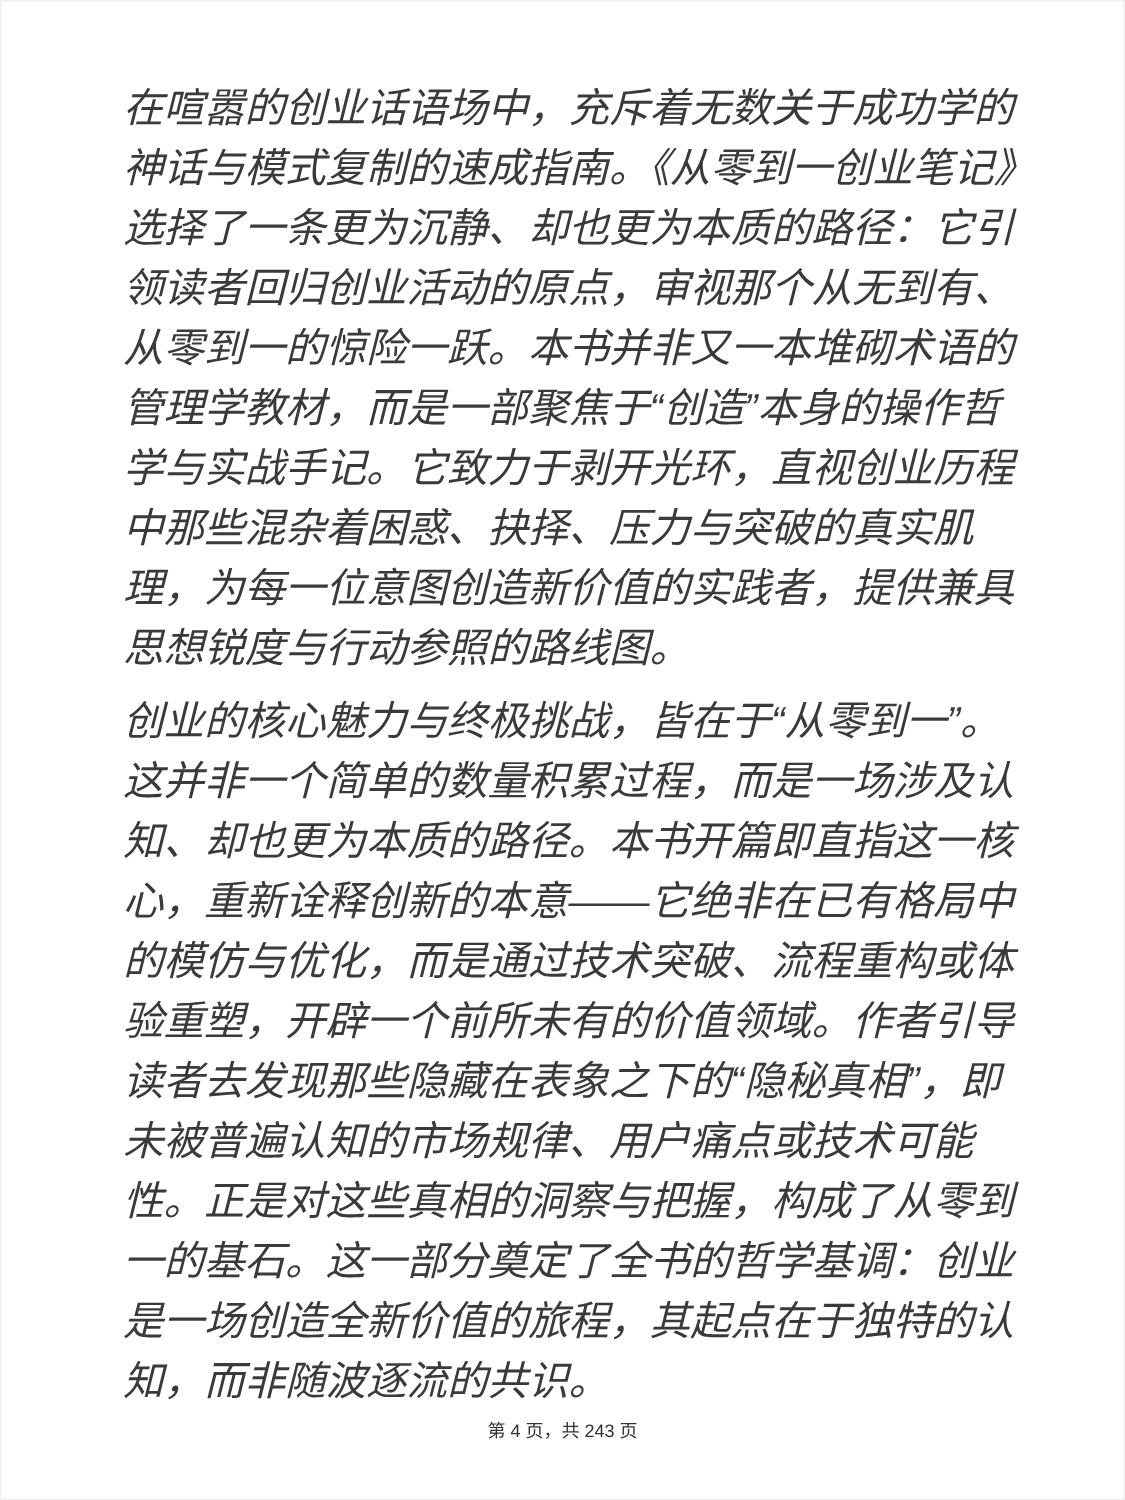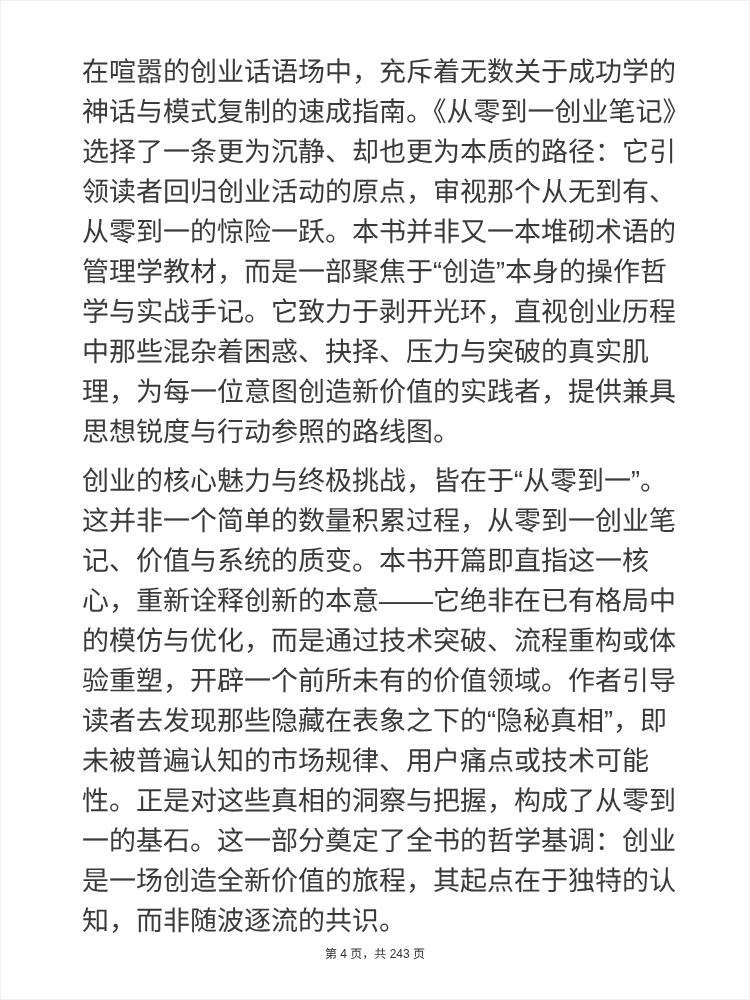--- a/index.html
+++ b/index.html
@@ -29,34 +29,35 @@
   }
   .para {
     margin: 0 0 9px 0;
     font-size: 27px;
     line-height: 40px;
     color: #3a3a3a;
     text-align: left;
     letter-spacing: 0;
     word-break: break-all;
     overflow-wrap: break-word;
+    font-style: italic;
   }
   .footer {
     position: absolute;
     left: 0;
     top: 944px;
     width: 750px;
     text-align: center;
     font-size: 12px;
     line-height: 20px;
     color: #333333;
   }
 </style>
 </head>
 <body>
 
 <div class="page">
   <div class="content">
     <p class="para">在喧嚣的创业话语场中，充斥着无数关于成功学的神话与模式复制的速成指南。《从零到一创业笔记》选择了一条更为沉静、却也更为本质的路径：它引领读者回归创业活动的原点，审视那个从无到有、从零到一的惊险一跃。本书并非又一本堆砌术语的管理学教材，而是一部聚焦于“创造”本身的操作哲学与实战手记。它致力于剥开光环，直视创业历程中那些混杂着困惑、抉择、压力与突破的真实肌理，为每一位意图创造新价值的实践者，提供兼具思想锐度与行动参照的路线图。</p>
-    <p class="para">创业的核心魅力与终极挑战，皆在于“从零到一”。这并非一个简单的数量积累过程，从零到一创业笔记、价值与系统的质变。本书开篇即直指这一核心，重新诠释创新的本意——它绝非在已有格局中的模仿与优化，而是通过技术突破、流程重构或体验重塑，开辟一个前所未有的价值领域。作者引导读者去发现那些隐藏在表象之下的“隐秘真相”，即未被普遍认知的市场规律、用户痛点或技术可能性。正是对这些真相的洞察与把握，构成了从零到一的基石。这一部分奠定了全书的哲学基调：创业是一场创造全新价值的旅程，其起点在于独特的认知，而非随波逐流的共识。</p>
+    <p class="para">创业的核心魅力与终极挑战，皆在于“从零到一”。这并非一个简单的数量积累过程，而是一场涉及认知、却也更为本质的路径。本书开篇即直指这一核心，重新诠释创新的本意——它绝非在已有格局中的模仿与优化，而是通过技术突破、流程重构或体验重塑，开辟一个前所未有的价值领域。作者引导读者去发现那些隐藏在表象之下的“隐秘真相”，即未被普遍认知的市场规律、用户痛点或技术可能性。正是对这些真相的洞察与把握，构成了从零到一的基石。这一部分奠定了全书的哲学基调：创业是一场创造全新价值的旅程，其起点在于独特的认知，而非随波逐流的共识。</p>
   </div>
   <div class="footer">第 4 页，共 243 页</div>
 </div>
 
 </body></html>

